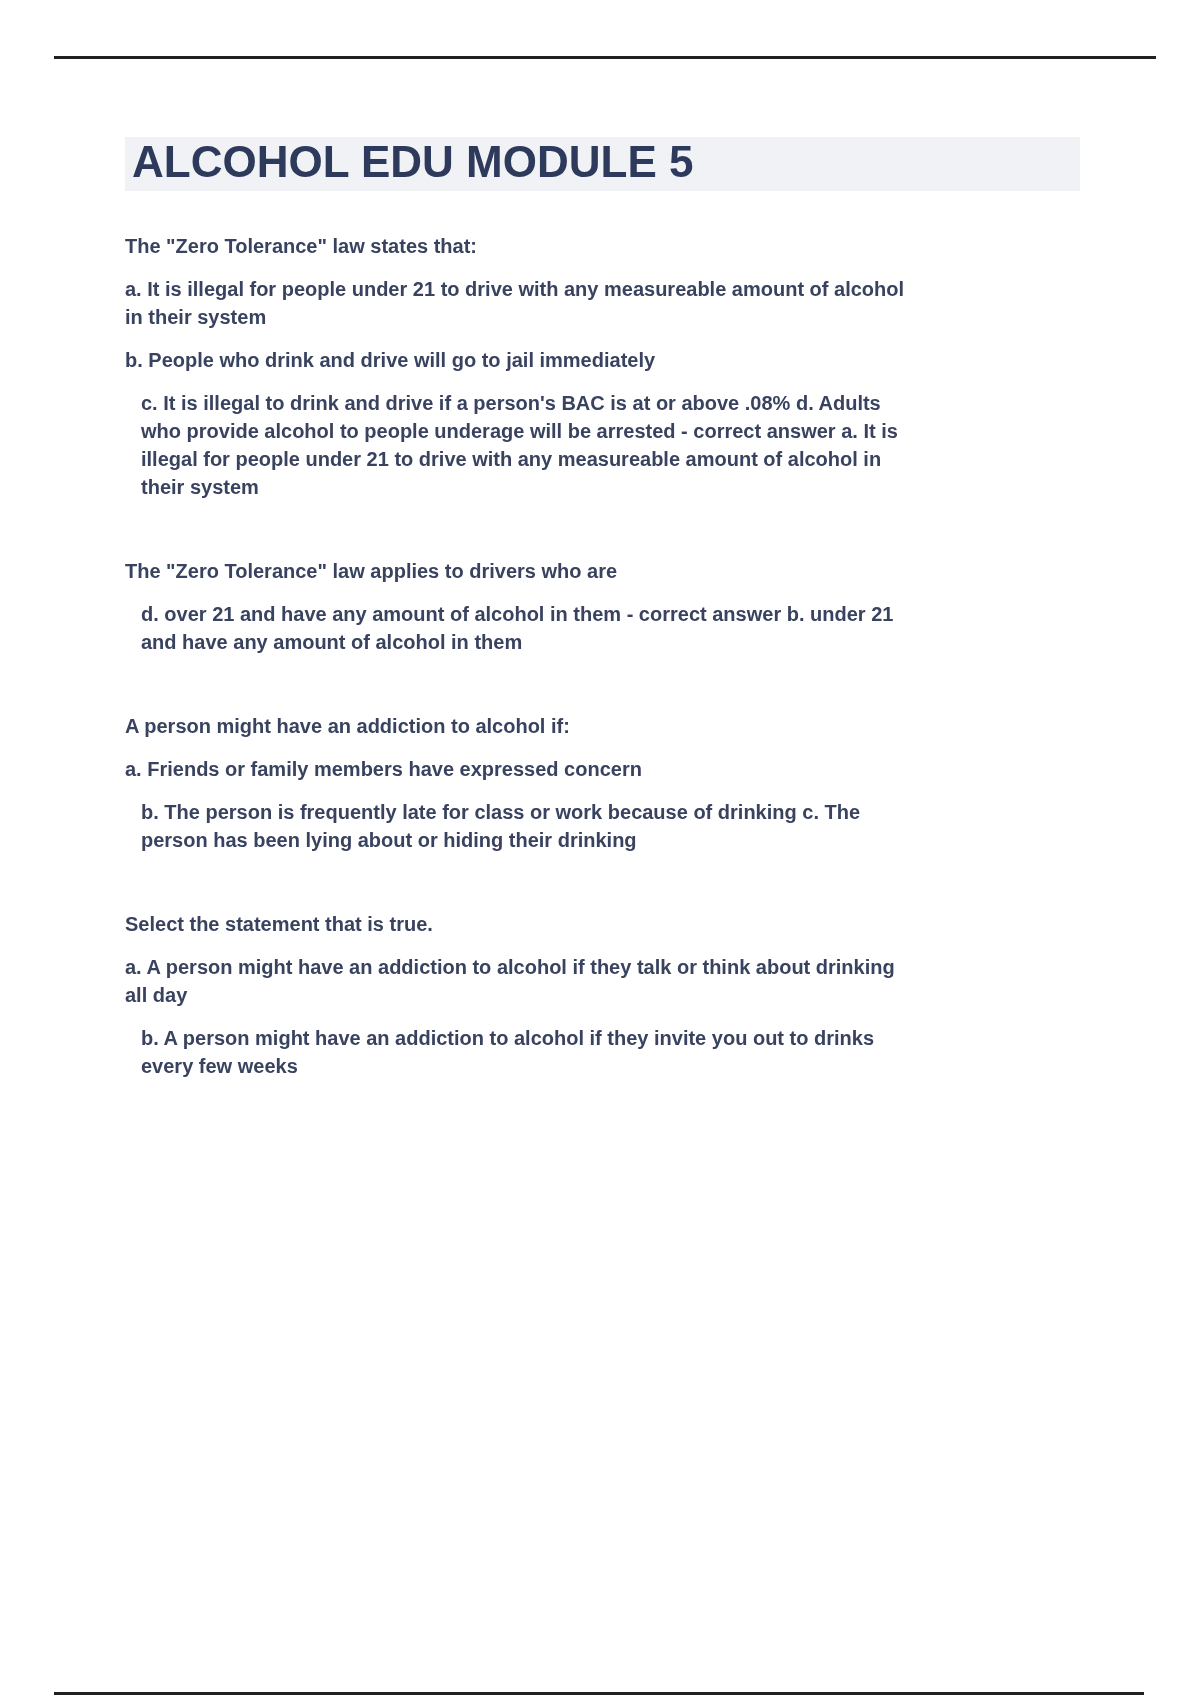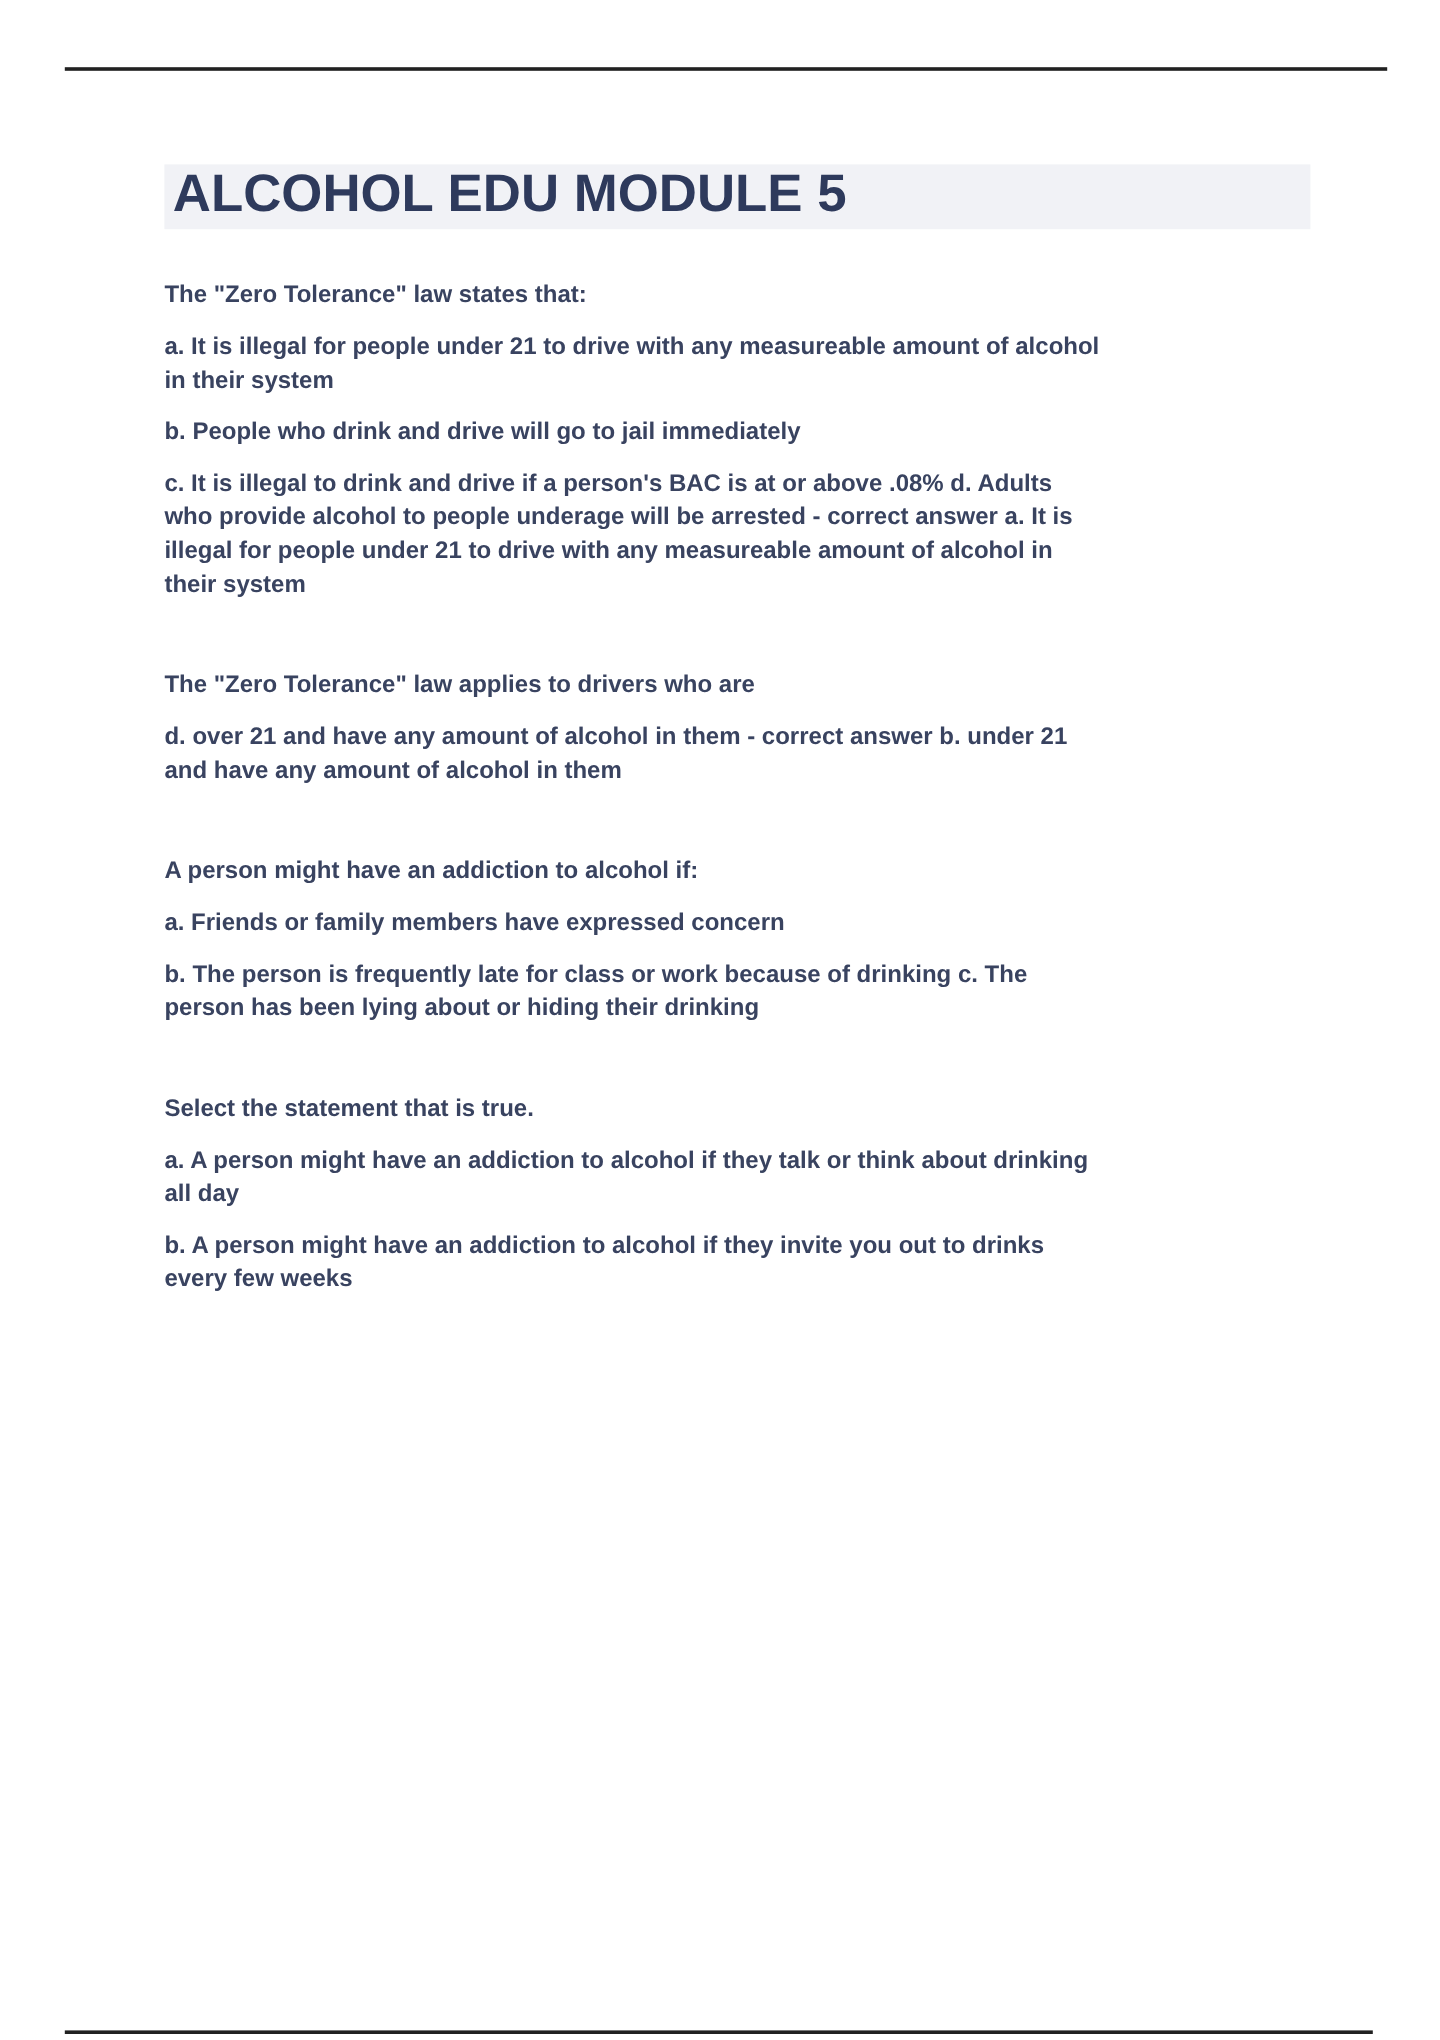--- a/index.html
+++ b/index.html
@@ -26,21 +26,21 @@
     top: 56px;
     width: 1102px;
   }
   .rule-bottom {
     left: 54px;
     top: 1692px;
     width: 1090px;
   }
   .content {
     position: absolute;
-    left: 137px;
+    left: 125px;
     top: 137px;
     width: 955px;
   }
   .title-band {
     background: #f1f2f6;
     padding: 3px 10px 7px 7px;
     margin: 0 0 41px 0;
   }
   .page-title {
     font-size: 44px;
@@ -57,20 +57,21 @@
   }
   .question-block p {
     margin: 0 0 15px 0;
     font-size: 20px;
     line-height: 28px;
     color: #394360;
     white-space: pre-line;
   }
   .question-block p:last-child {
     margin-bottom: 0;
+    margin-left: 16px;
   }
 </style>
 </head>
 <body>
 
 <div class="page">
 
   <div class="rule rule-top"></div>
 
   <div class="content">

